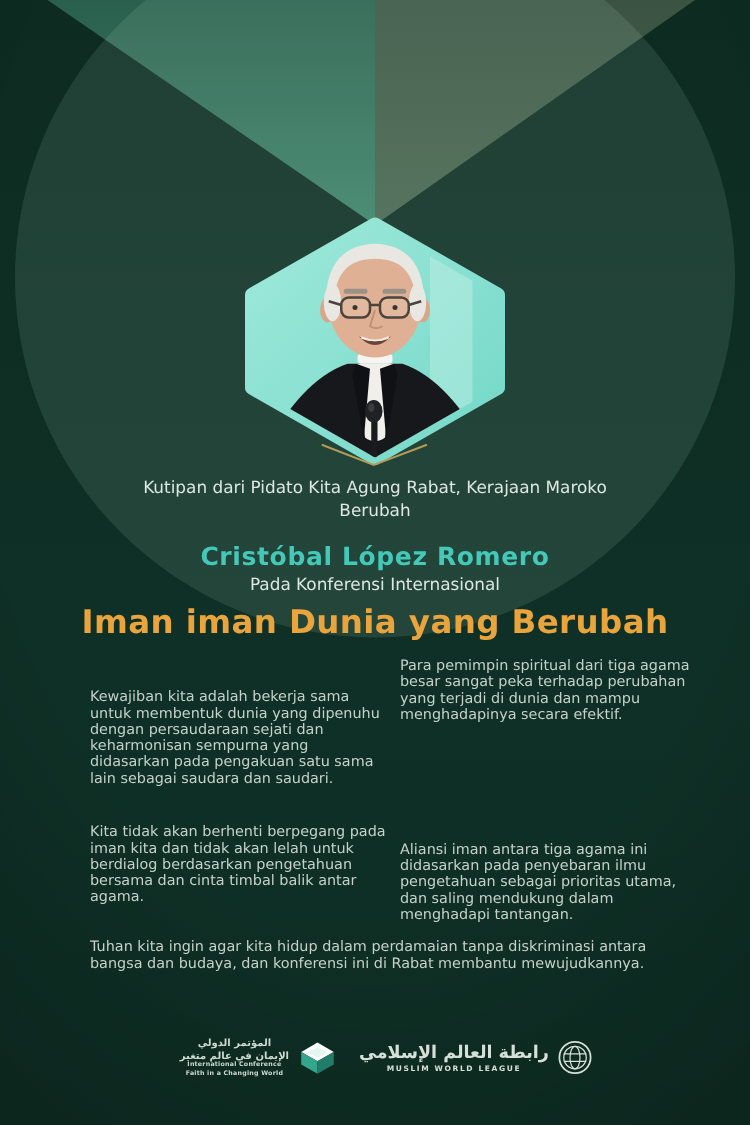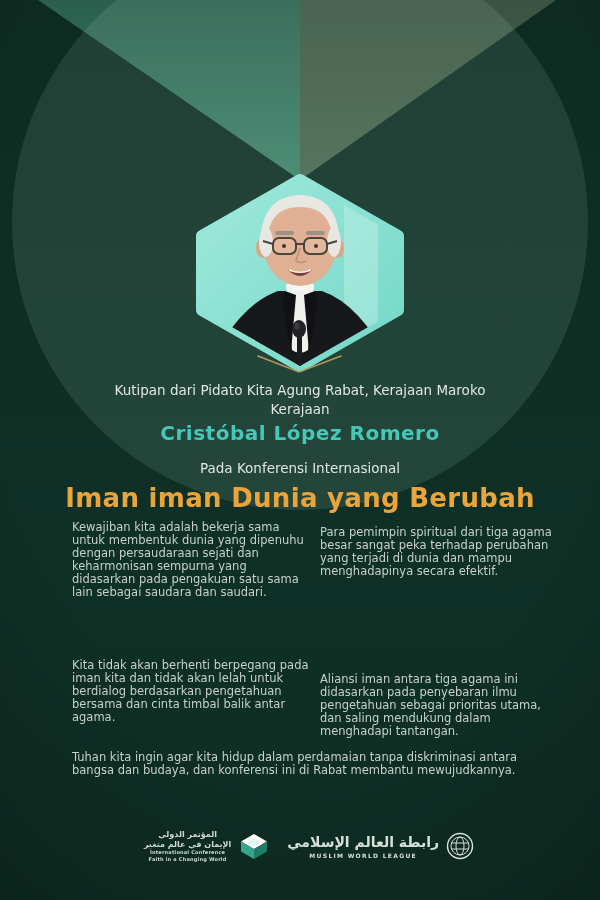--- a/index.html
+++ b/index.html
@@ -19,21 +19,21 @@
     background:var(--background);
     color:var(--text-light);
   }
   .bg-svg{position:absolute;left:0;top:0;}
   .layer{position:absolute;z-index:2;}
 
   .caption-block{left:0;right:0;top:381px;text-align:center;}
   .caption-line{font-size:13.5px;line-height:18.5px;color:var(--text-light);}
   .speaker-name{
     font-size:20px;font-weight:bold;letter-spacing:.5px;
-    color:var(--accent-teal);line-height:26px;margin-top:2px;
+    color:var(--accent-teal);line-height:26px;margin-top:14px;
   }
   .event-block{left:0;right:0;top:459px;text-align:center;}
   .event-intro{font-size:13.5px;line-height:18px;color:var(--text-light);}
   .event-title{
     font-size:26px;font-weight:bold;letter-spacing:.3px;
     color:var(--accent-orange);line-height:32px;margin-top:5px;white-space:nowrap;
   }
   .para{
     font-size:11.5px;line-height:12.9px;color:var(--text-body);
     width:238px;text-align:left;
@@ -136,30 +136,30 @@
         <ellipse cx="297" cy="326" rx="2.5" ry="3.5" fill="#3a3c41"></ellipse>
       </g>
     </g>
   </g>
 
   <path d="M258,356 L299,372 L341,356" fill="none" stroke="var(--gold,#b29a58)" stroke-width="1.6" stroke-linecap="round"></path>
 </svg>
 
 <div class="layer caption-block">
   <div class="caption-line">Kutipan dari Pidato Kita Agung Rabat, Kerajaan Maroko</div>
-  <div class="caption-line">Kerajaan</div>
+  <div class="caption-line">Berubah</div>
   <div class="speaker-name">Cristóbal López Romero</div>
 </div>
 
 <div class="layer event-block">
   <div class="event-intro">Pada Konferensi Internasional</div>
   <div class="event-title">Iman iman Dunia yang Berubah</div>
 </div>
 
-<div class="layer para" style="left:72px;top:521px;">Kewajiban kita adalah bekerja sama untuk membentuk dunia yang dipenuhu dengan persaudaraan sejati dan keharmonisan sempurna yang didasarkan pada pengakuan satu sama lain sebagai saudara dan saudari.</div>
+<div class="layer para" style="left:72px;top:551px;">Kewajiban kita adalah bekerja sama untuk membentuk dunia yang dipenuhu dengan persaudaraan sejati dan keharmonisan sempurna yang didasarkan pada pengakuan satu sama lain sebagai saudara dan saudari.</div>
 <div class="layer para" style="left:72px;top:659px;">Kita tidak akan berhenti berpegang pada iman kita dan tidak akan lelah untuk berdialog berdasarkan pengetahuan bersama dan cinta timbal balik antar agama.</div>
 <div class="layer para" style="left:320px;top:526px;">Para pemimpin spiritual dari tiga agama besar sangat peka terhadap perubahan yang terjadi di dunia dan mampu menghadapinya secara efektif.</div>
 <div class="layer para" style="left:320px;top:673px;">Aliansi iman antara tiga agama ini didasarkan pada penyebaran ilmu pengetahuan sebagai prioritas utama, dan saling mendukung dalam menghadapi tantangan.</div>
 <div class="layer para closing" style="left:72px;top:751px;">Tuhan kita ingin agar kita hidup dalam perdamaian tanpa diskriminasi antara bangsa dan budaya, dan konferensi ini di Rabat membantu mewujudkannya.</div>
 
 <div class="layer footer-row">
   <div class="conf-logo">
     <div class="conf-text">
       <div class="conf-arabic" dir="rtl">المؤتمر الدولي</div>
       <div class="conf-arabic" dir="rtl">الإيمان في عالم متغير</div>

